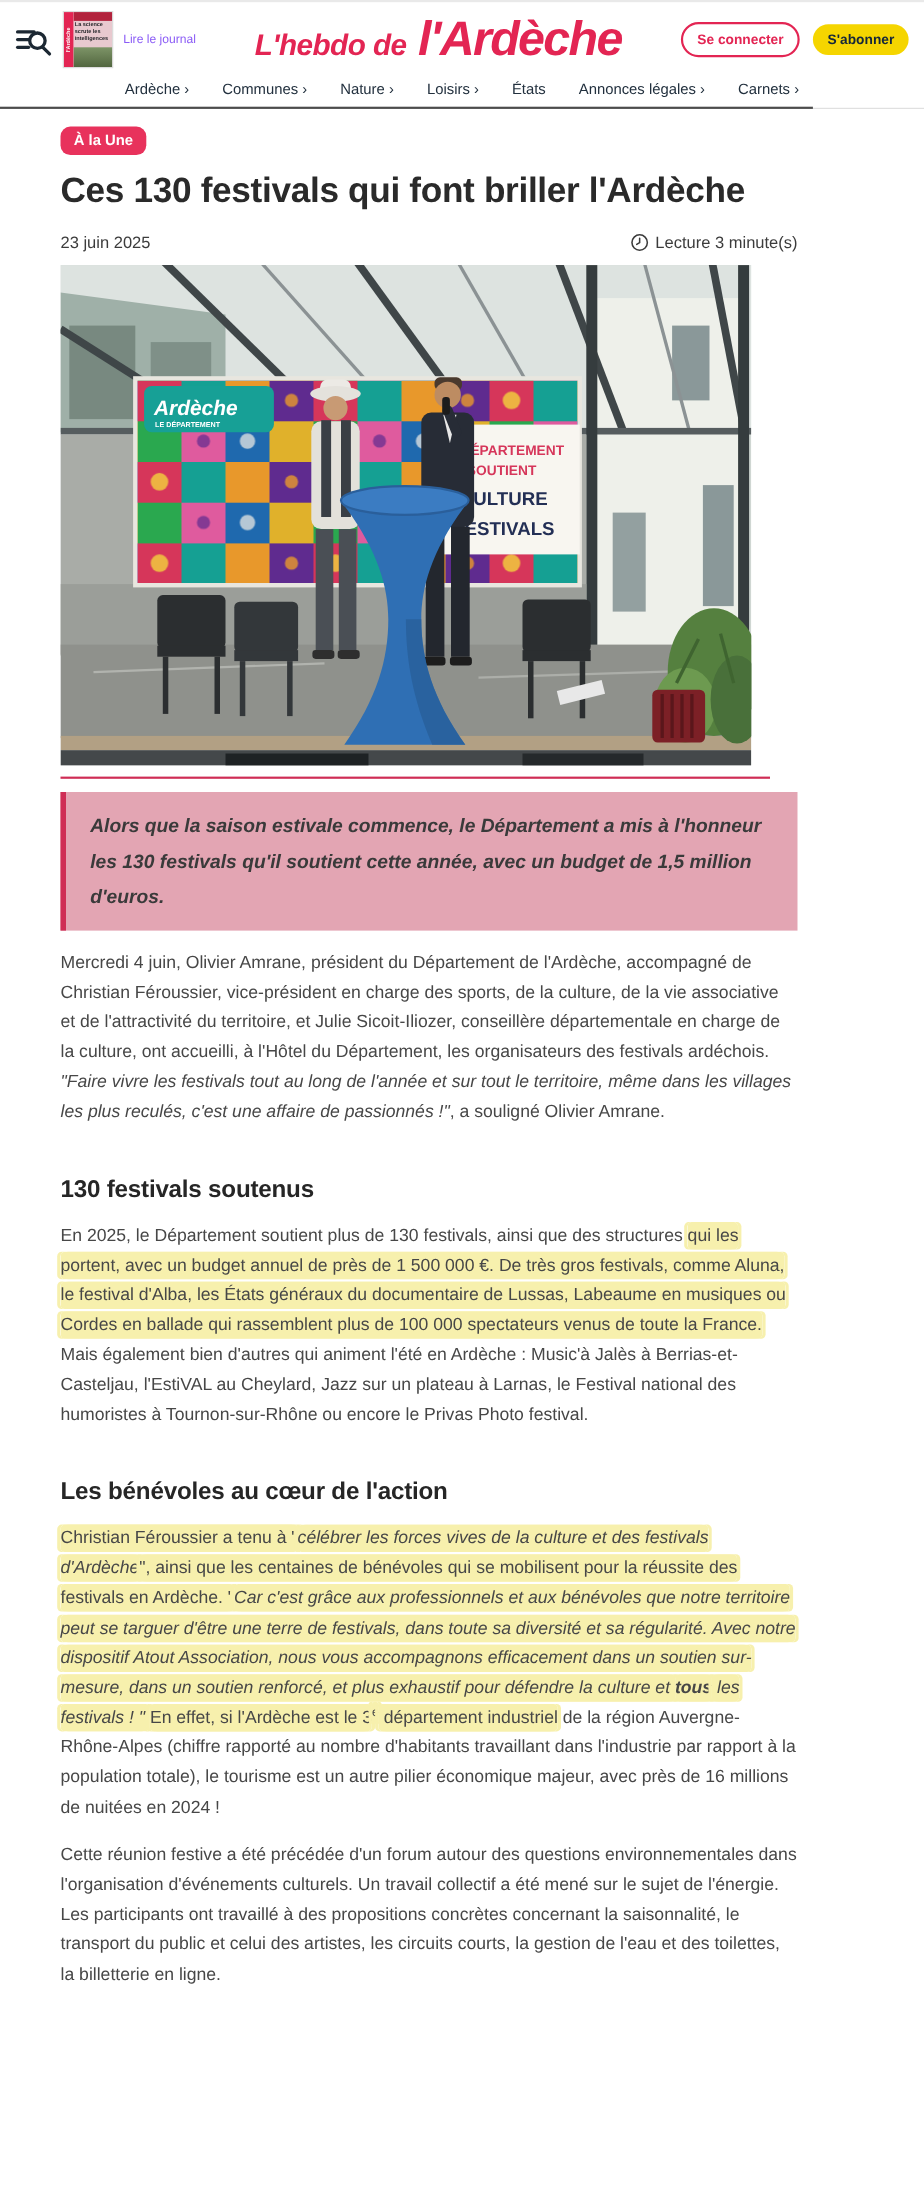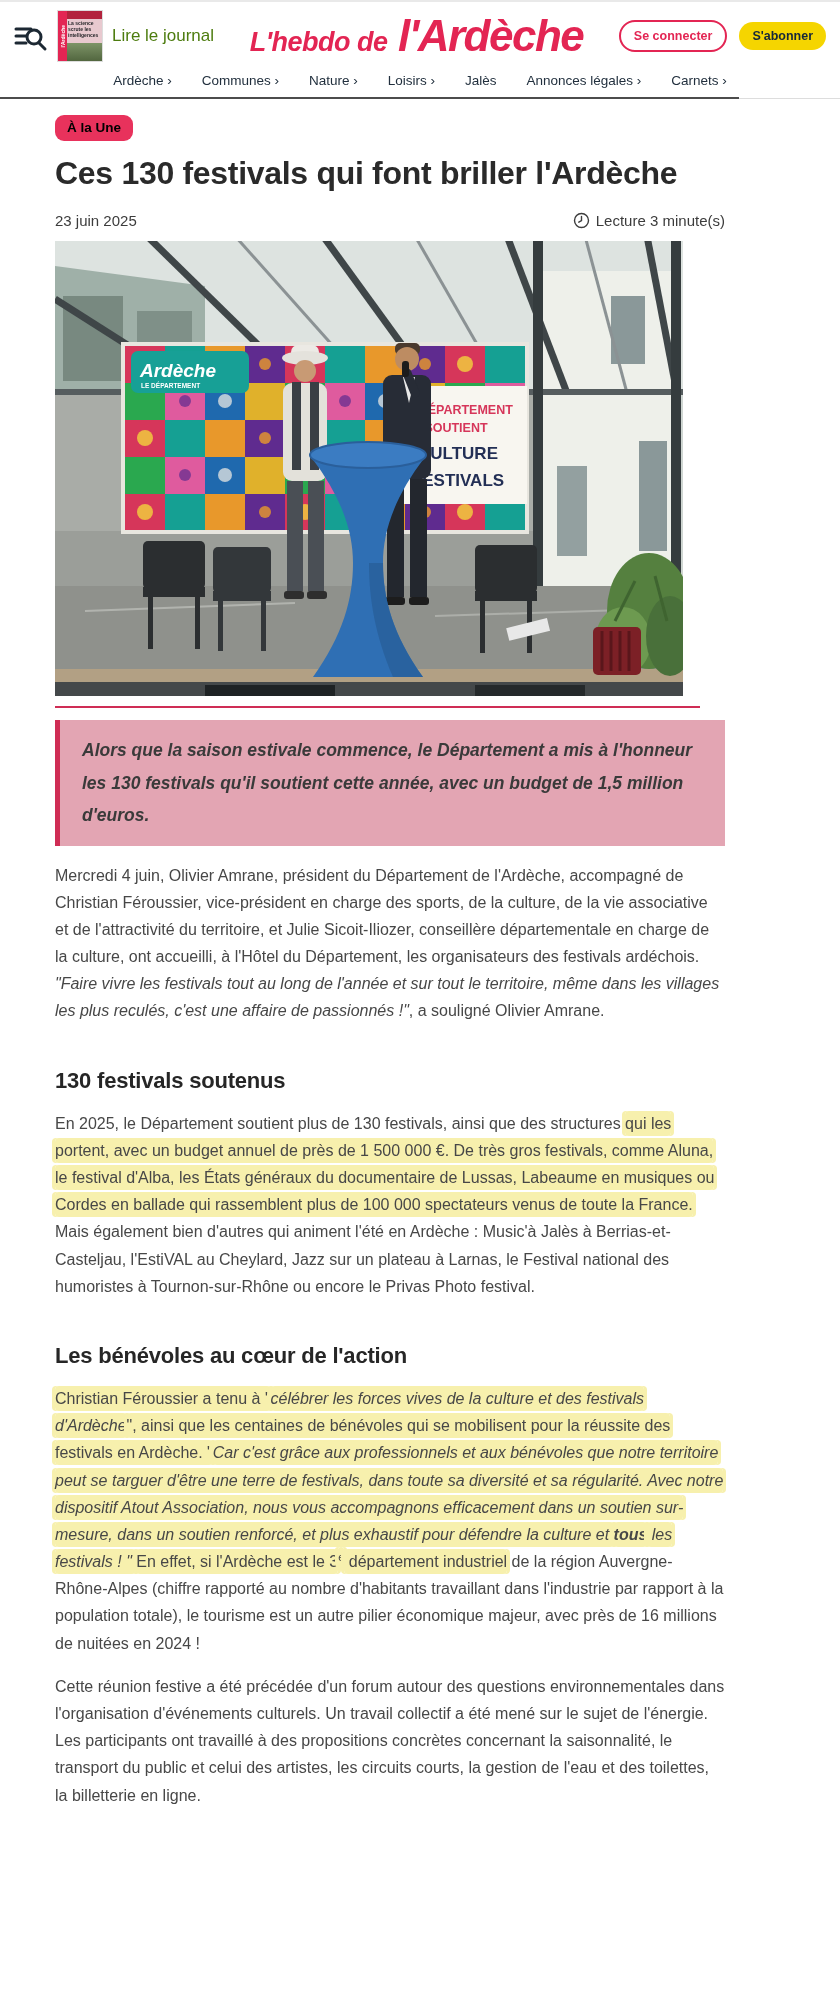--- a/index.html
+++ b/index.html
@@ -19,35 +19,35 @@
   }
   .menu-search{width:34px;height:30px;flex:0 0 auto;cursor:pointer;margin-top:4px;}
   .journal{display:flex;align-items:center;margin-left:10px;cursor:pointer;}
   .cover{width:44px;height:50px;display:flex;flex:0 0 auto;box-shadow:0 0 0 1px #ddd;overflow:hidden;}
   .cover-spine{width:9px;background:var(--accent);display:flex;align-items:center;justify-content:center;}
   .cover-spine span{color:#fff;font-size:5px;font-weight:bold;writing-mode:vertical-rl;transform:rotate(180deg);white-space:nowrap;}
   .cover-body{flex:1;background:#e8c9cf;position:relative;}
   .cover-band{height:8px;background:#b2233d;}
   .cover-title{font-size:5px;font-weight:bold;color:#27272b;line-height:1.15;padding:2px 1px;}
   .cover-photo{position:absolute;bottom:0;left:0;right:0;height:18px;background:linear-gradient(#7d9467,#52663f);}
-  .read-label{margin-left:10px;font-size:17px;color:#4d7c0f;}
+  .read-label{margin-left:10px;font-size:11px;color:#8b5cf6;}
   .logo{flex:1;text-align:center;color:var(--accent);white-space:nowrap;cursor:pointer;font-style:italic;}
   .logo-prefix{font-size:27px;font-weight:bold;letter-spacing:-.5px;}
   .logo-main{font-size:44px;font-weight:800;letter-spacing:-1.5px;margin-left:6px;}
   .btn{border-radius:17px;font-size:12.5px;font-weight:bold;padding:7px 13px;cursor:pointer;white-space:nowrap;font-family:inherit;}
   .btn-login{background:#fff;border:2px solid var(--accent);color:var(--accent);margin-right:12px;}
   .btn-subscribe{background:var(--yellow);border:none;color:#15273a;}
   nav{display:flex;justify-content:center;gap:30px;padding:9px 0 10px 0;}
   .nav-item{font-size:13.5px;color:var(--ink);font-weight:500;text-decoration:none;cursor:pointer;white-space:nowrap;}
   .nav-divider{height:0;border-bottom:1px solid #ddd;position:relative;}
   .nav-divider .dark-seg{position:absolute;left:0;top:-1px;width:88%;height:2px;background:#4c4c4c;}
   
   main{width:670px;margin:16px 0 0 55px;}
   .badge{
-    display:inline-block;background:var(--badge);color:#000000;font-size:13.5px;font-weight:bold;
+    display:inline-block;background:var(--badge);color:#ffffff;font-size:13.5px;font-weight:bold;
     padding:5px 12px 6px;border-radius:9px;cursor:pointer;
   }
   h1{font-size:32px;line-height:1.45;color:#2a2a2a;margin-top:9px;letter-spacing:-.3px;max-width:650px;font-weight:800;}
   .meta{display:flex;justify-content:space-between;align-items:flex-start;margin-top:16px;font-size:15px;color:#3c3c3c;}
   .reading{display:flex;align-items:center;gap:6px;}
   figure{margin-top:12px;width:556px;font-size:0;line-height:0;}
   figcaption{margin-top:14px;width:645px;font-size:15px;line-height:1.5;font-style:italic;color:#4f4f4f;}
   .red-rule{border:none;height:2px;background:var(--qborder);width:645px;margin-top:10px;}
   blockquote{
     margin-top:12px;background:var(--qbg);border-left:5px solid var(--qborder);
@@ -95,21 +95,21 @@
       <span class="logo-main">l'Ardèche</span>
     </div>
     <button class="btn btn-login">Se connecter</button>
     <button class="btn btn-subscribe">S'abonner</button>
   </div>
   <nav>
       <a class="nav-item">Ardèche ›</a>
       <a class="nav-item">Communes ›</a>
       <a class="nav-item">Nature ›</a>
       <a class="nav-item">Loisirs ›</a>
-      <a class="nav-item">Jalès</a>
+      <a class="nav-item">États</a>
       <a class="nav-item">Annonces légales ›</a>
       <a class="nav-item">Carnets ›</a>
     </nav>
   <div class="nav-divider">
       <div class="dark-seg"></div>
     </div>
 </header>
 
 <main>
   <span class="badge">À la Une</span>

